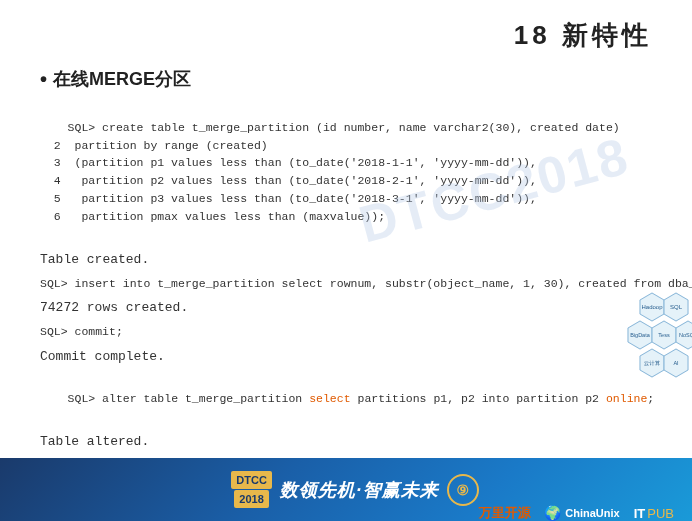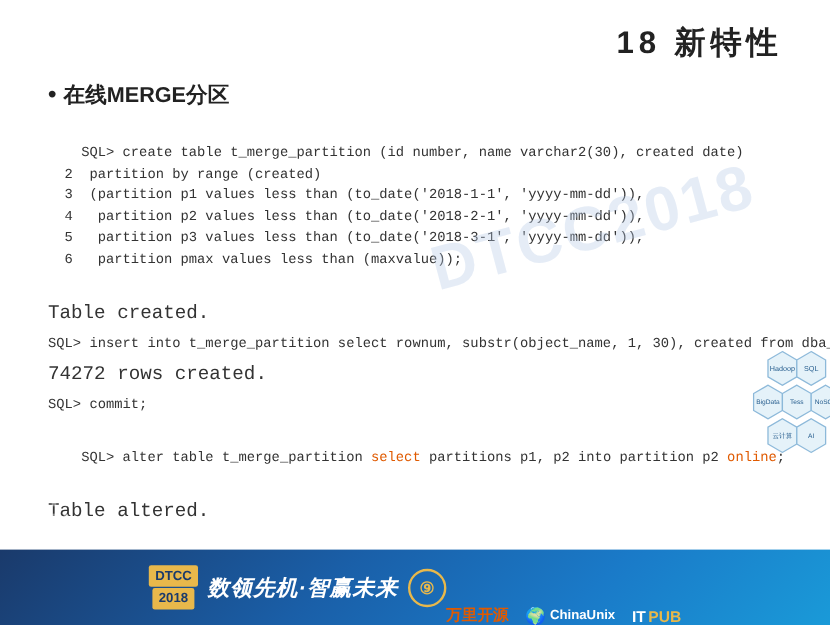--- a/index.html
+++ b/index.html
@@ -58,21 +58,21 @@
       font-weight: normal;
     }
 
     .highlight-online {
       color: #e05a00;
       font-weight: normal;
     }
 
     .result-text {
       font-family: 'Courier New', Courier, monospace;
-      font-size: 16px;
+      font-size: 13px;
       color: #333;
       margin-bottom: 8px;
     }
 
     
     .watermark {
       position: absolute;
       right: 60px;
       top: 160px;
       font-size: 52px;
@@ -87,21 +87,21 @@
     
     .footer {
       position: absolute;
       bottom: 0;
       left: 0;
       width: 692px;
       height: 63px;
       background: linear-gradient(135deg, #1a3a6b 0%, #1a5fa8 40%, #1a7ac8 70%, #1a9ad8 100%);
       display: flex;
       align-items: center;
-      justify-content: center;
+      justify-content: flex-end;
       padding: 0 18px;
     }
 
     .footer-left {
       display: flex;
       align-items: center;
       gap: 8px;
     }
 
     .dtcc-badge {
@@ -181,20 +181,21 @@
   </div>
 
   <div class="result-text">Table created.</div>
 
   <div class="code-block">SQL&gt; insert into t_merge_partition select rownum, substr(object_name, 1, 30), created from dba_objects;</div>
 
   <div class="result-text">74272 rows created.</div>
 
   <div class="code-block">SQL&gt; commit;</div>
 
+  <div class="result-text">Commit complete.</div>
 
   <div class="code-block">
     <span>SQL&gt; alter table t_merge_partition </span><span class="highlight-merge">select</span><span> partitions p1, p2 into partition p2 </span><span class="highlight-online">online</span><span>;</span>
   </div>
 
   <div class="result-text">Table altered.</div>
 
   <svg class="hex-svg" width="200" height="110" viewBox="0 0 200 110">
 
     <g opacity="0.18" fill="none" stroke="#4a90c4" stroke-width="1.2">
@@ -260,16 +261,16 @@
   <div class="footer-right">
     <div style="color:#e05a00;font-weight:bold;font-size:13px;font-family:'Courier New',monospace;">
       <span style="color:#e05a00;font-weight:bold;">万里开源</span>
     </div>
     <div style="display:flex;align-items:center;gap:3px;">
       <span style="color:#fff;font-size:14px;">🌍</span>
       <span style="color:#fff;font-size:11px;font-weight:bold;">ChinaUnix</span>
     </div>
     <div style="display:flex;align-items:center;gap:2px;">
       <span style="color:#fff;font-size:13px;font-weight:bold;">IT</span>
-      <span style="color:#e8b84b;font-size:13px;font-weight:bold;">PUB</span>
+      <span style="color:#e8b84b;font-size:13px;font-weight:normal;">PUB</span>
     </div>
   </div>
 </div>
 
 </body></html>

